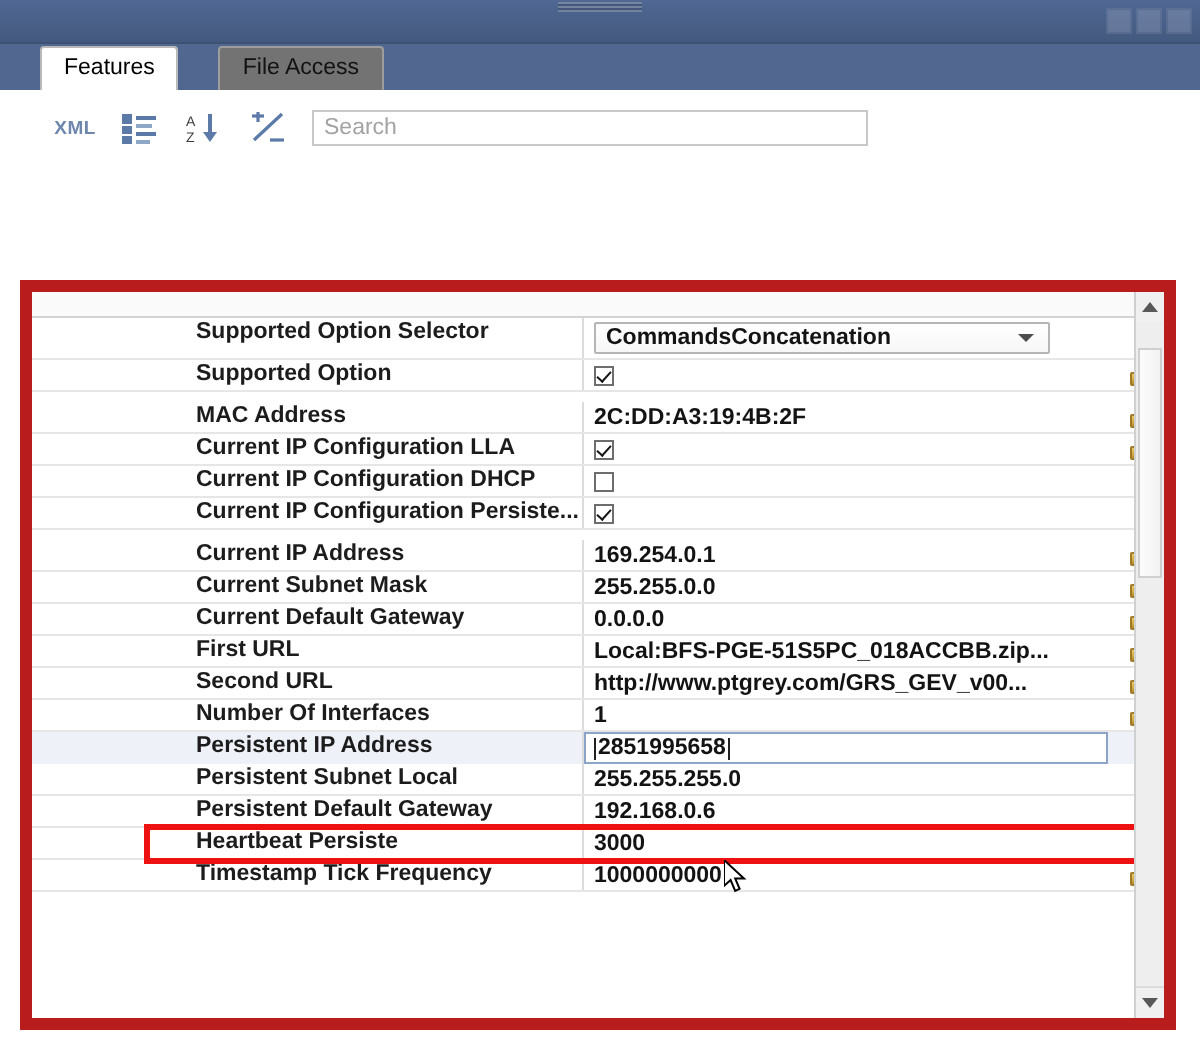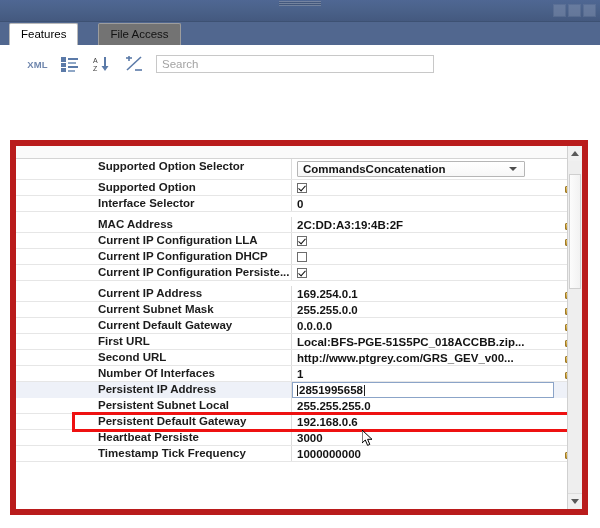--- a/index.html
+++ b/index.html
@@ -71,21 +71,21 @@
     border: 1px solid #6f80a0;
   }
 
   
   .tabstrip {
     position: relative;
     height: 23px;
     background: #51678f;
     display: flex;
     align-items: center;
-    padding-left: 9px;
+    padding-left: 20px;
     box-sizing: border-box;
   }
   .tab {
     height: 21px;
     line-height: 21px;
     padding: 0 11px;
     font-size: 11.5px;
     color: #121212;
     background: #ebebeb;
     border: 1px solid #9d9d9d;
@@ -488,28 +488,20 @@
             <div class="value">
               <span class="cbox checked"></span>
             </div>
             <div class="lock-cell">
               <span class="lock">
                 <span class="shackle"></span>
                 <span class="body"></span>
               </span>
             </div>
           </div>
-          <div class="row">
-            <div class="indent"></div>
-            <div class="name">Interface Selector</div>
-            <div class="value">
-              <span>0</span>
-            </div>
-            <div class="lock-cell"></div>
-          </div>
           <div class="row gap-above">
             <div class="indent"></div>
             <div class="name">MAC Address</div>
             <div class="value">
               <span>2C:DD:A3:19:4B:2F</span>
             </div>
             <div class="lock-cell">
               <span class="lock">
                 <span class="shackle"></span>
                 <span class="body"></span>

